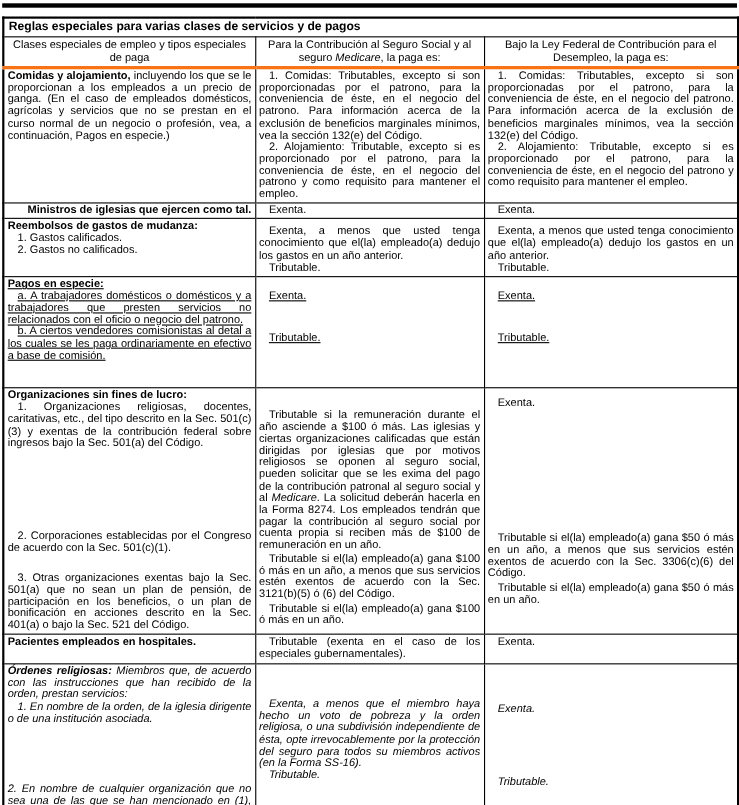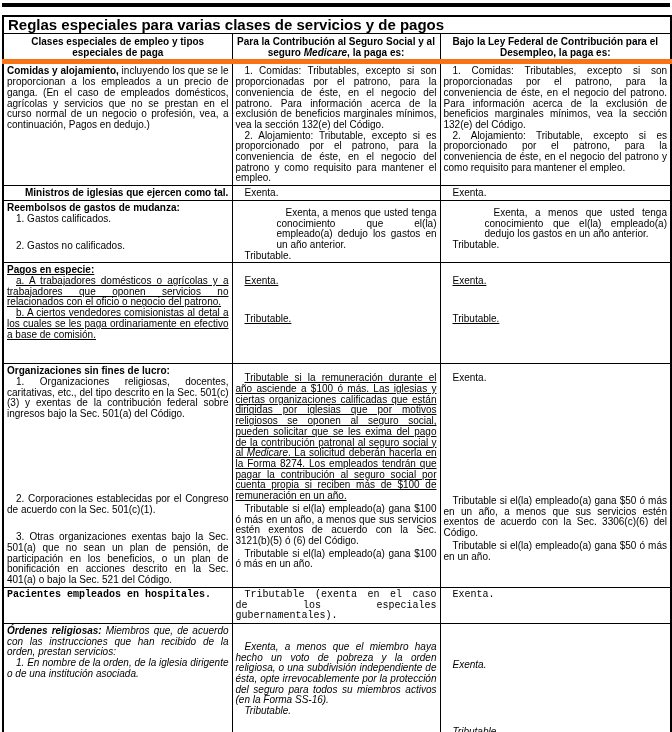--- a/index.html
+++ b/index.html
@@ -26,64 +26,64 @@
     border-bottom: 5px solid #000;
   }
   td, th {
     vertical-align: top;
     font-size: 10px;
     line-height: 10.7px;
     padding: 2px 3px 1px 3px;
   }
   td.c2, th.c2, td.c3, th.c3 { border-left: 1px solid #000; }
   .title-cell {
-    font-size: 15px;
+    font-size: 11px;
     line-height: 13px;
     font-weight: bold;
     padding: 1px 4px 2px 4px;
     border-bottom: 1px solid #000;
     height: 16px;
     text-align: left;
   }
   tr.hdr th {
-    font-weight: bold;
+    font-weight: normal;
     text-align: center;
-    border-bottom: 5px solid #f97316;
+    border-bottom: 3px solid #f97316;
     height: 28px;
     padding-top: 3px;
   }
   tr.grp > td { border-top: 1px solid #000; }
   p { text-align: justify; }
   p.ind { text-indent: 9px; }
   .lead { font-weight: bold; }
   .it { font-style: italic; }
   
   .h-comidas td { height: 117px; }
   .h-ministros td { height: 14px; }
   .h-mudanza td { height: 53px; }
   .h-especie td { height: 101px; text-decoration: underline; }
   .h-sinfines td { height: 223px; }
-  .h-pacientes td { height: 27px; font-family: Liberation Mono, monospace; }
+  .h-pacientes td { height: 27px; }
   .h-ordenes td { height: 121px; font-style: italic; }
   
-  .ministros-label { text-indent: 18px; text-align: left; }
-  .mudanza-item2 { margin-top: 17px; }
-  .mudanza-ans1 { margin-top: 5px; margin-left: 41px; }
+  .ministros-label { text-indent: 18px; text-align: right; }
+  .mudanza-item2 { }
+  .mudanza-ans1 { margin-top: 5px; }
   .especie-ans-a { margin-top: 11px; }
   .especie-ans-b { margin-top: 27px; }
   .sinfines-item2 { margin-top: 74px; }
   .sinfines-item3 { margin-top: 17px; }
-  .sinfines-ss1 { margin-top: 7px; text-decoration: underline; }
+  .sinfines-ss1 { margin-top: 18px; }
   .sinfines-ss2 { margin-top: 2px; }
   .sinfines-ss3 { margin-top: 2px; }
   .sinfines-futa1 { margin-top: 7px; }
   .sinfines-futa2 { margin-top: 112px; }
   .sinfines-futa3 { margin-top: 2px; }
   .ordenes-item2 { margin-top: 54px; }
-  .ordenes-ss1 { margin-top: 16px; }
+  .ordenes-ss1 { margin-top: 30px; }
   .ordenes-futa1 { margin-top: 34px; }
   .ordenes-futa2 { margin-top: 56px; }
 </style>
 </head>
 <body>
 
 <div class="page">
   <div class="top-rule"></div>
 
   <table class="rules">
@@ -98,21 +98,21 @@
       </tr>
 
       <tr class="hdr">
         <th class="c1">Clases especiales de empleo y tipos especiales de paga</th>
         <th class="c2"><span>Para la Contribución al Seguro Social y al seguro </span><span class="it">Medicare</span><span>, la paga es:</span></th>
         <th class="c3">Bajo la Ley Federal de Contribución para el Desempleo, la paga es:</th>
       </tr>
 
       <tr class="grp h-comidas">
         <td class="c1">
-          <p><span class="lead">Comidas y alojamiento,</span><span> incluyendo los que se le proporcionan a los empleados a un precio de ganga. (En el caso de empleados domésticos, agrícolas y servicios que no se prestan en el curso normal de un negocio o profesión, vea, a continuación, Pagos en dedujo.)</span></p>
+          <p><span class="lead">Comidas y alojamiento,</span><span> incluyendo los que se le proporcionan a los empleados a un precio de ganga. (En el caso de empleados domésticos, agrícolas y servicios que no se prestan en el curso normal de un negocio o profesión, vea, a continuación, Pagos en especie.)</span></p>
         </td>
         <td class="c2">
           <p class="ind">1. Comidas: Tributables, excepto si son proporcionadas por el patrono, para la conveniencia de éste, en el negocio del patrono. Para información acerca de la exclusión de beneficios marginales mínimos, vea la sección 132(e) del Código.</p>
           <p class="ind">2. Alojamiento: Tributable, excepto si es proporcionado por el patrono, para la conveniencia de éste, en el negocio del patrono y como requisito para mantener el empleo.</p>
         </td>
         <td class="c3">
           <p class="ind">1. Comidas: Tributables, excepto si son proporcionadas por el patrono, para la conveniencia de éste, en el negocio del patrono. Para información acerca de la exclusión de beneficios marginales mínimos, vea la sección 132(e) del Código.</p>
           <p class="ind">2. Alojamiento: Tributable, excepto si es proporcionado por el patrono, para la conveniencia de éste, en el negocio del patrono y como requisito para mantener el empleo.</p>
         </td>
       </tr>
@@ -141,21 +141,21 @@
         </td>
         <td class="c3">
           <p class="ind mudanza-ans1">Exenta, a menos que usted tenga conocimiento que el(la) empleado(a) dedujo los gastos en un año anterior.</p>
           <p class="ind">Tributable.</p>
         </td>
       </tr>
 
       <tr class="grp h-especie">
         <td class="c1">
           <p class="lead">Pagos en especie:</p>
-          <p class="ind">a. A trabajadores domésticos o agrícolas y a trabajadores que oponen servicios no relacionados con el oficio o negocio del patrono.</p>
+          <p class="ind">a. A trabajadores domésticos o domésticos y a trabajadores que presten servicios no relacionados con el oficio o negocio del patrono.</p>
           <p class="ind">b. A ciertos vendedores comisionistas al detal a los cuales se les paga ordinariamente en efectivo a base de comisión.</p>
         </td>
         <td class="c2">
           <p class="ind especie-ans-a">Exenta.</p>
           <p class="ind especie-ans-b">Tributable.</p>
         </td>
         <td class="c3">
           <p class="ind especie-ans-a">Exenta.</p>
           <p class="ind especie-ans-b">Tributable.</p>
         </td>

